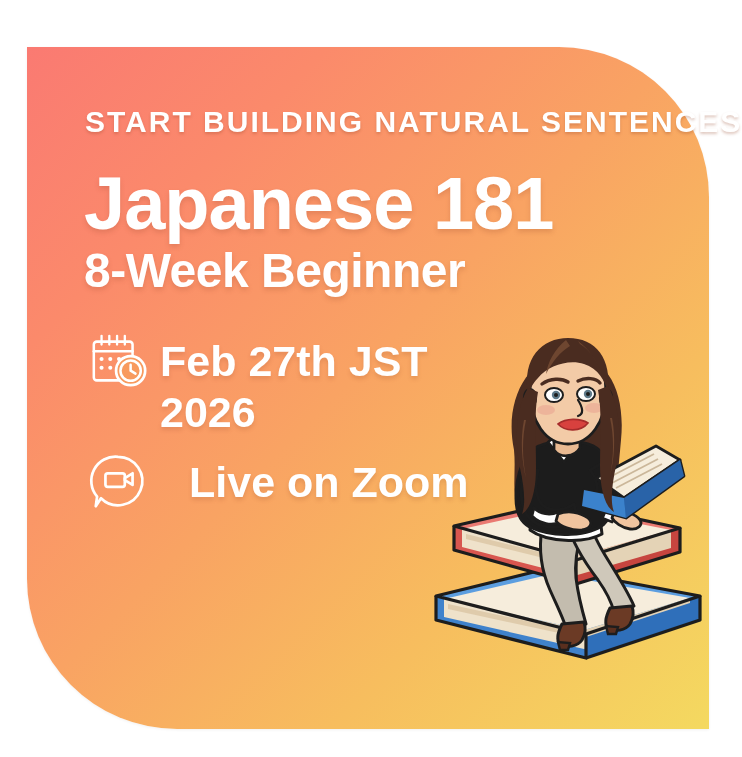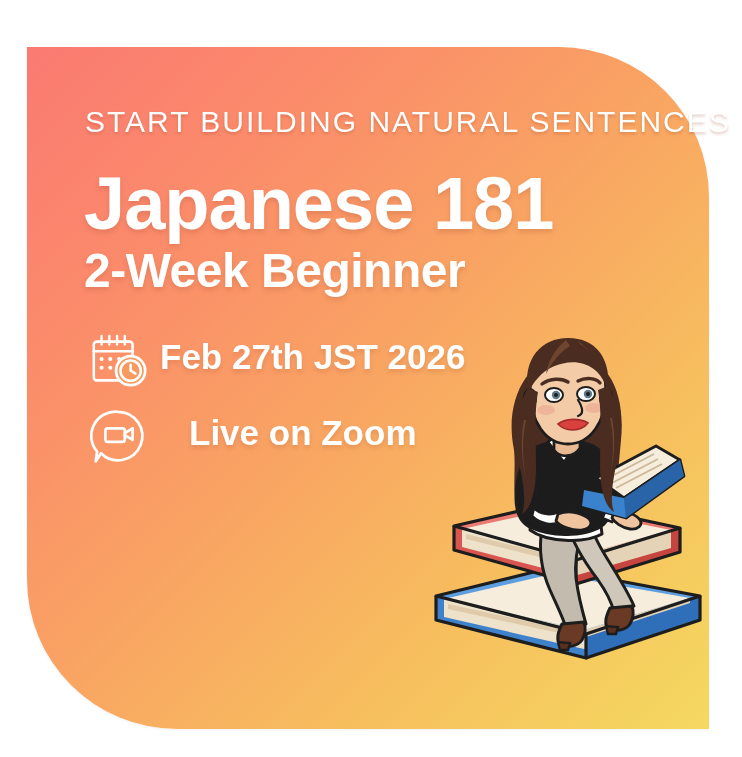--- a/index.html
+++ b/index.html
@@ -16,21 +16,21 @@
     width:682px;height:682px;
     background:linear-gradient(135deg,#fa7a72 0%,#fb8a6b 22%,#f9a363 48%,#f7bd5e 72%,#f4d960 100%);
     border-radius:0 150px 0 150px;
     box-shadow:0 1px 3px rgba(0,0,0,.06);
   }
 
   
   .eyebrow{
     position:absolute;left:85px;top:105px;
     font-size:30px;letter-spacing:2.0px;
-    color:#ffffff;font-weight:400;
+    color:#ffffff;font-weight:700;
     white-space:nowrap;
     text-shadow:0 2px 3px rgba(150,70,40,.30);
   }
 
   
   .headline{
     position:absolute;left:84px;top:168px;
     color:#ffffff;font-weight:700;
     line-height:.97;
     text-shadow:0 3px 5px rgba(150,70,40,.22);
@@ -40,21 +40,21 @@
 
   
   .details{position:absolute;left:88px;top:330px;width:420px;}
   .row{display:flex;align-items:flex-start;margin-bottom:14px;}
   .row .ico{
     width:62px;height:62px;flex:0 0 62px;
     display:flex;align-items:center;justify-content:center;
   }
   .row .txt{
     margin-left:10px;
-    color:#ffffff;font-weight:700;font-size:35px;
+    color:#ffffff;font-weight:700;font-size:43px;
     line-height:1.18;
     text-shadow:0 3px 4px rgba(150,70,40,.20);
     padding-top:6px;
     white-space:pre-line;
   }
   .row-time .ico{padding-top:2px;}
   .row-zoom{margin-top:6px;gap:29px;}
 
   
   .avatar{position:absolute;left:418px;top:328px;width:290px;height:345px;}
@@ -64,21 +64,21 @@
 <body>
 
 <div class="stage">
 
   <div class="card"></div>
 
   <div class="eyebrow">START BUILDING NATURAL SENTENCES</div>
 
   <div class="headline">
     <span class="h-main">Japanese 181</span>
-    <span class="h-sub">2-Week Beginner</span>
+    <span class="h-sub">8-Week Beginner</span>
   </div>
 
   <div class="details">
 
     <div class="row row-date">
       <span class="ico">
         <svg viewBox="0 0 64 64" fill="none" stroke="#ffffff" stroke-width="2.6" stroke-linecap="round" stroke-linejoin="round">
           <rect x="6" y="12" width="40" height="40" rx="3"></rect>
           <line x1="6" y1="22" x2="46" y2="22"></line>
           <g stroke-width="2.4">

